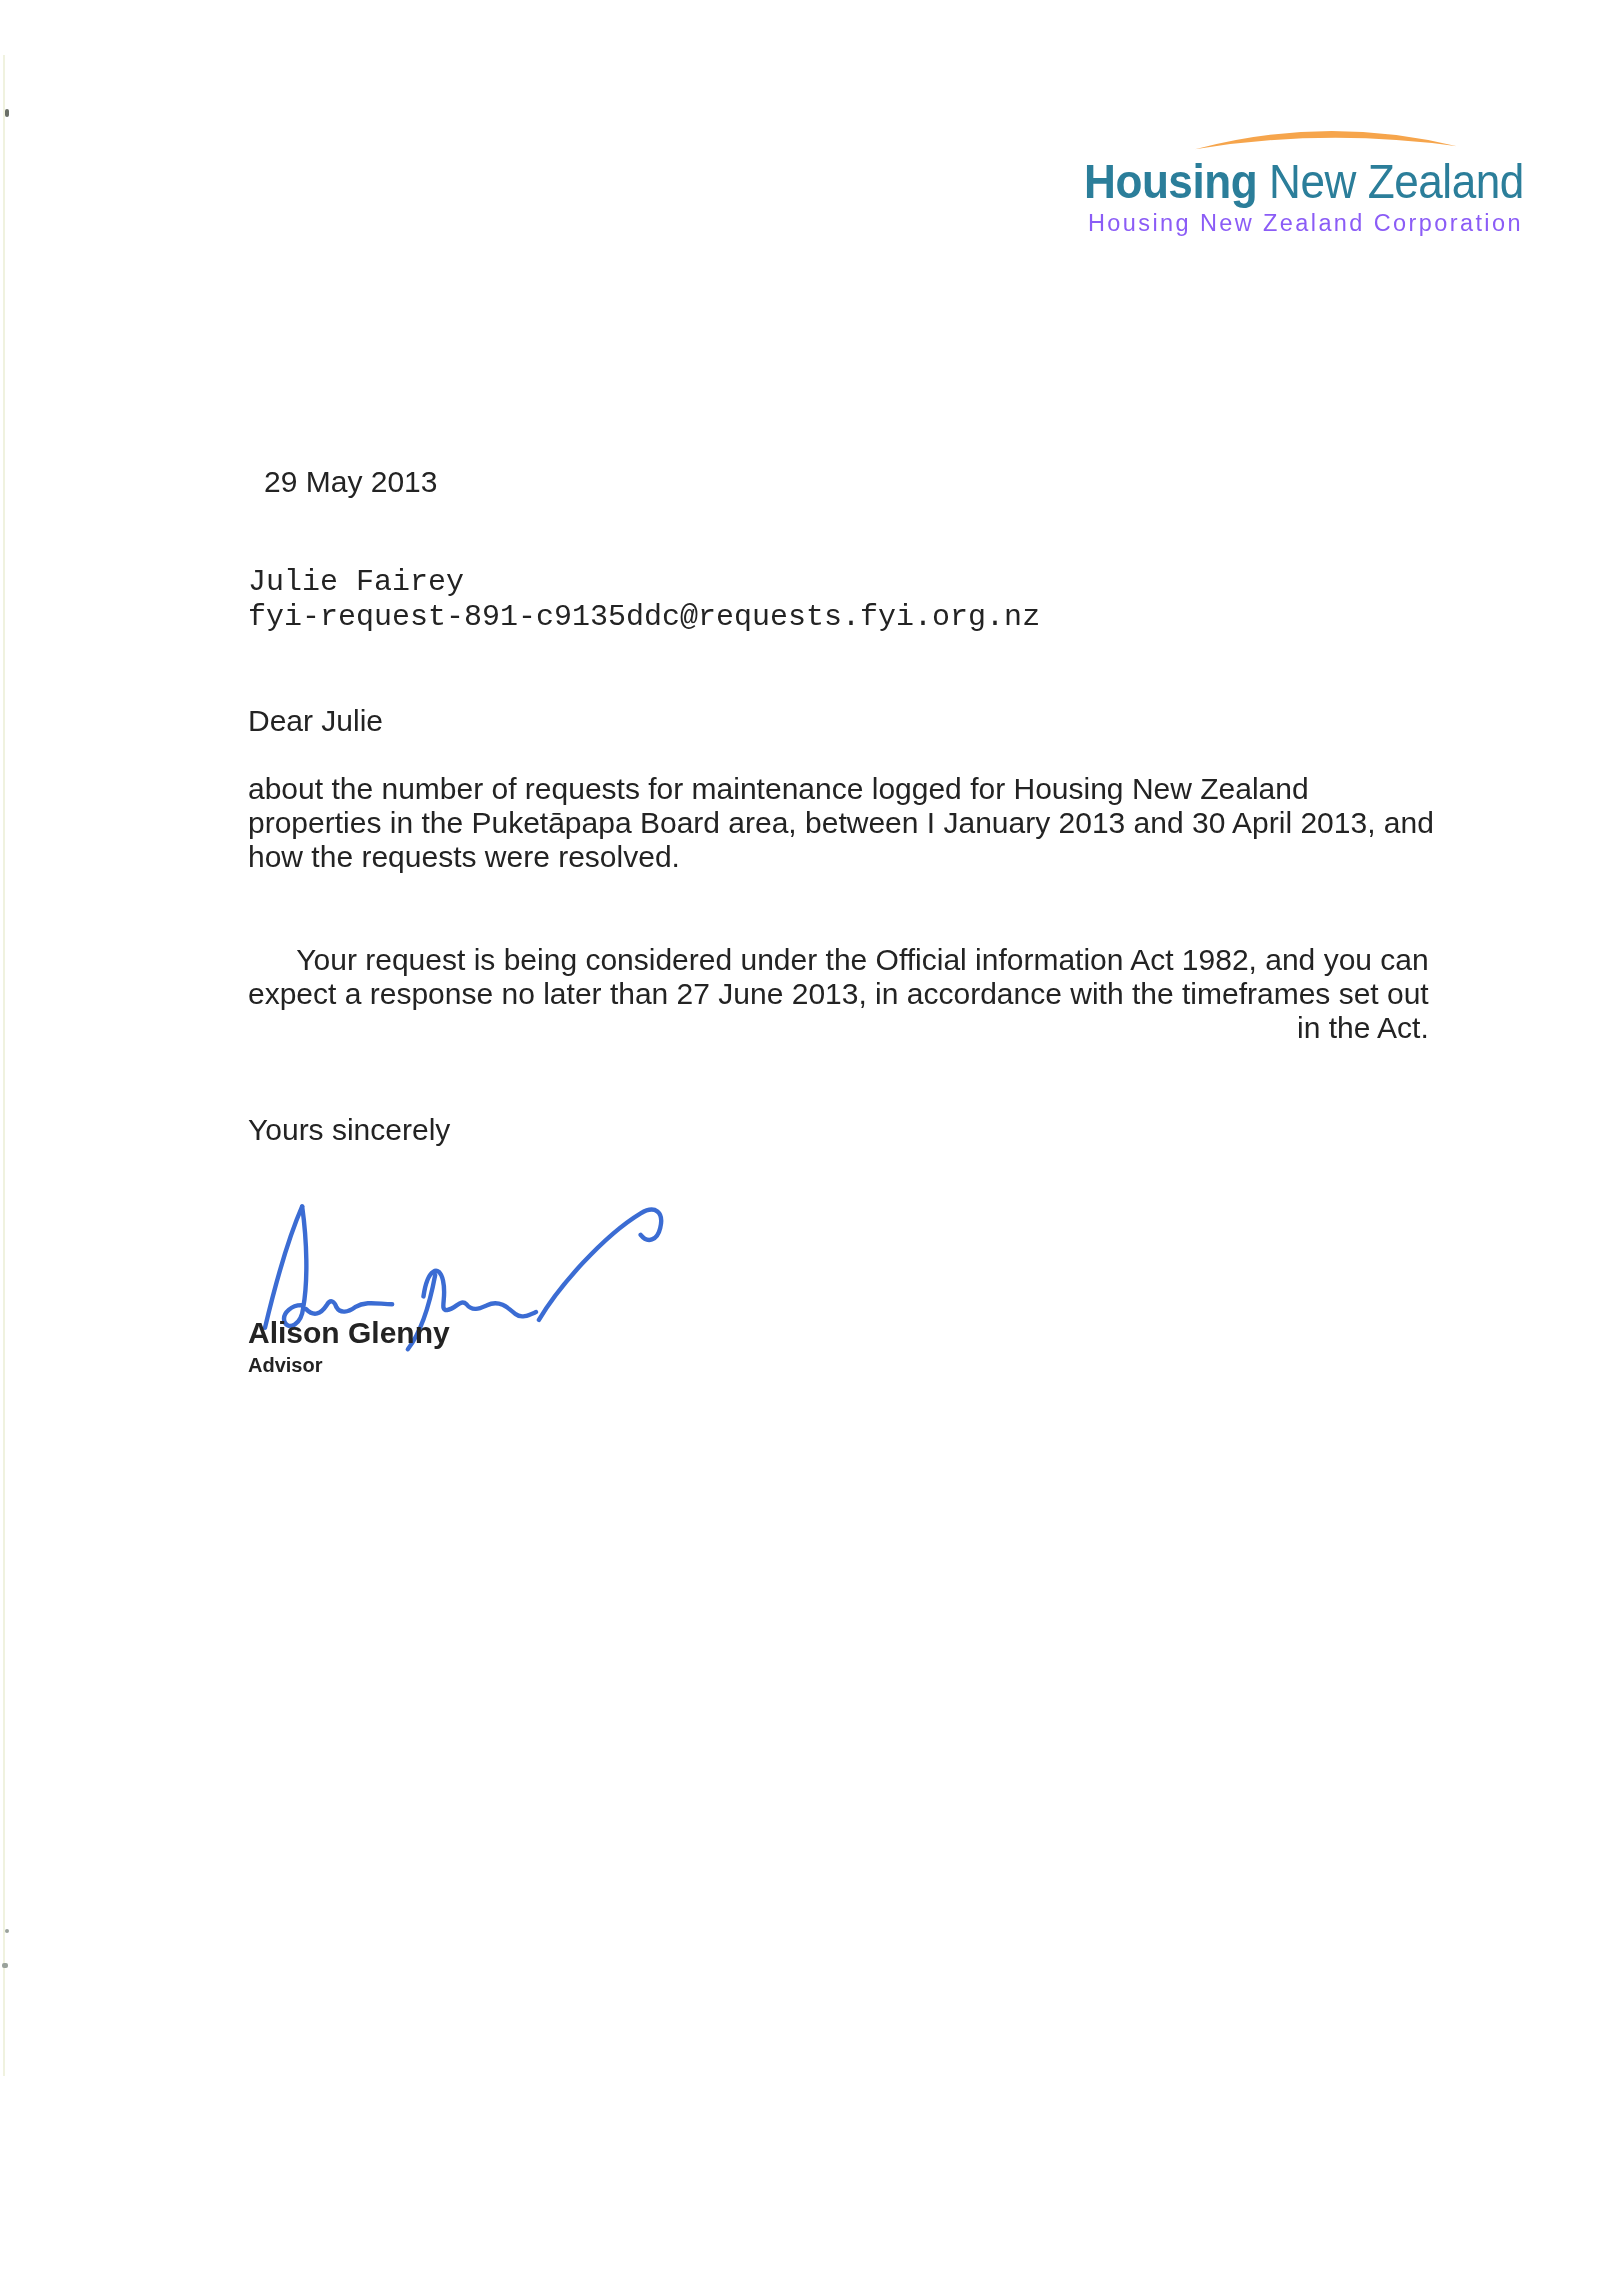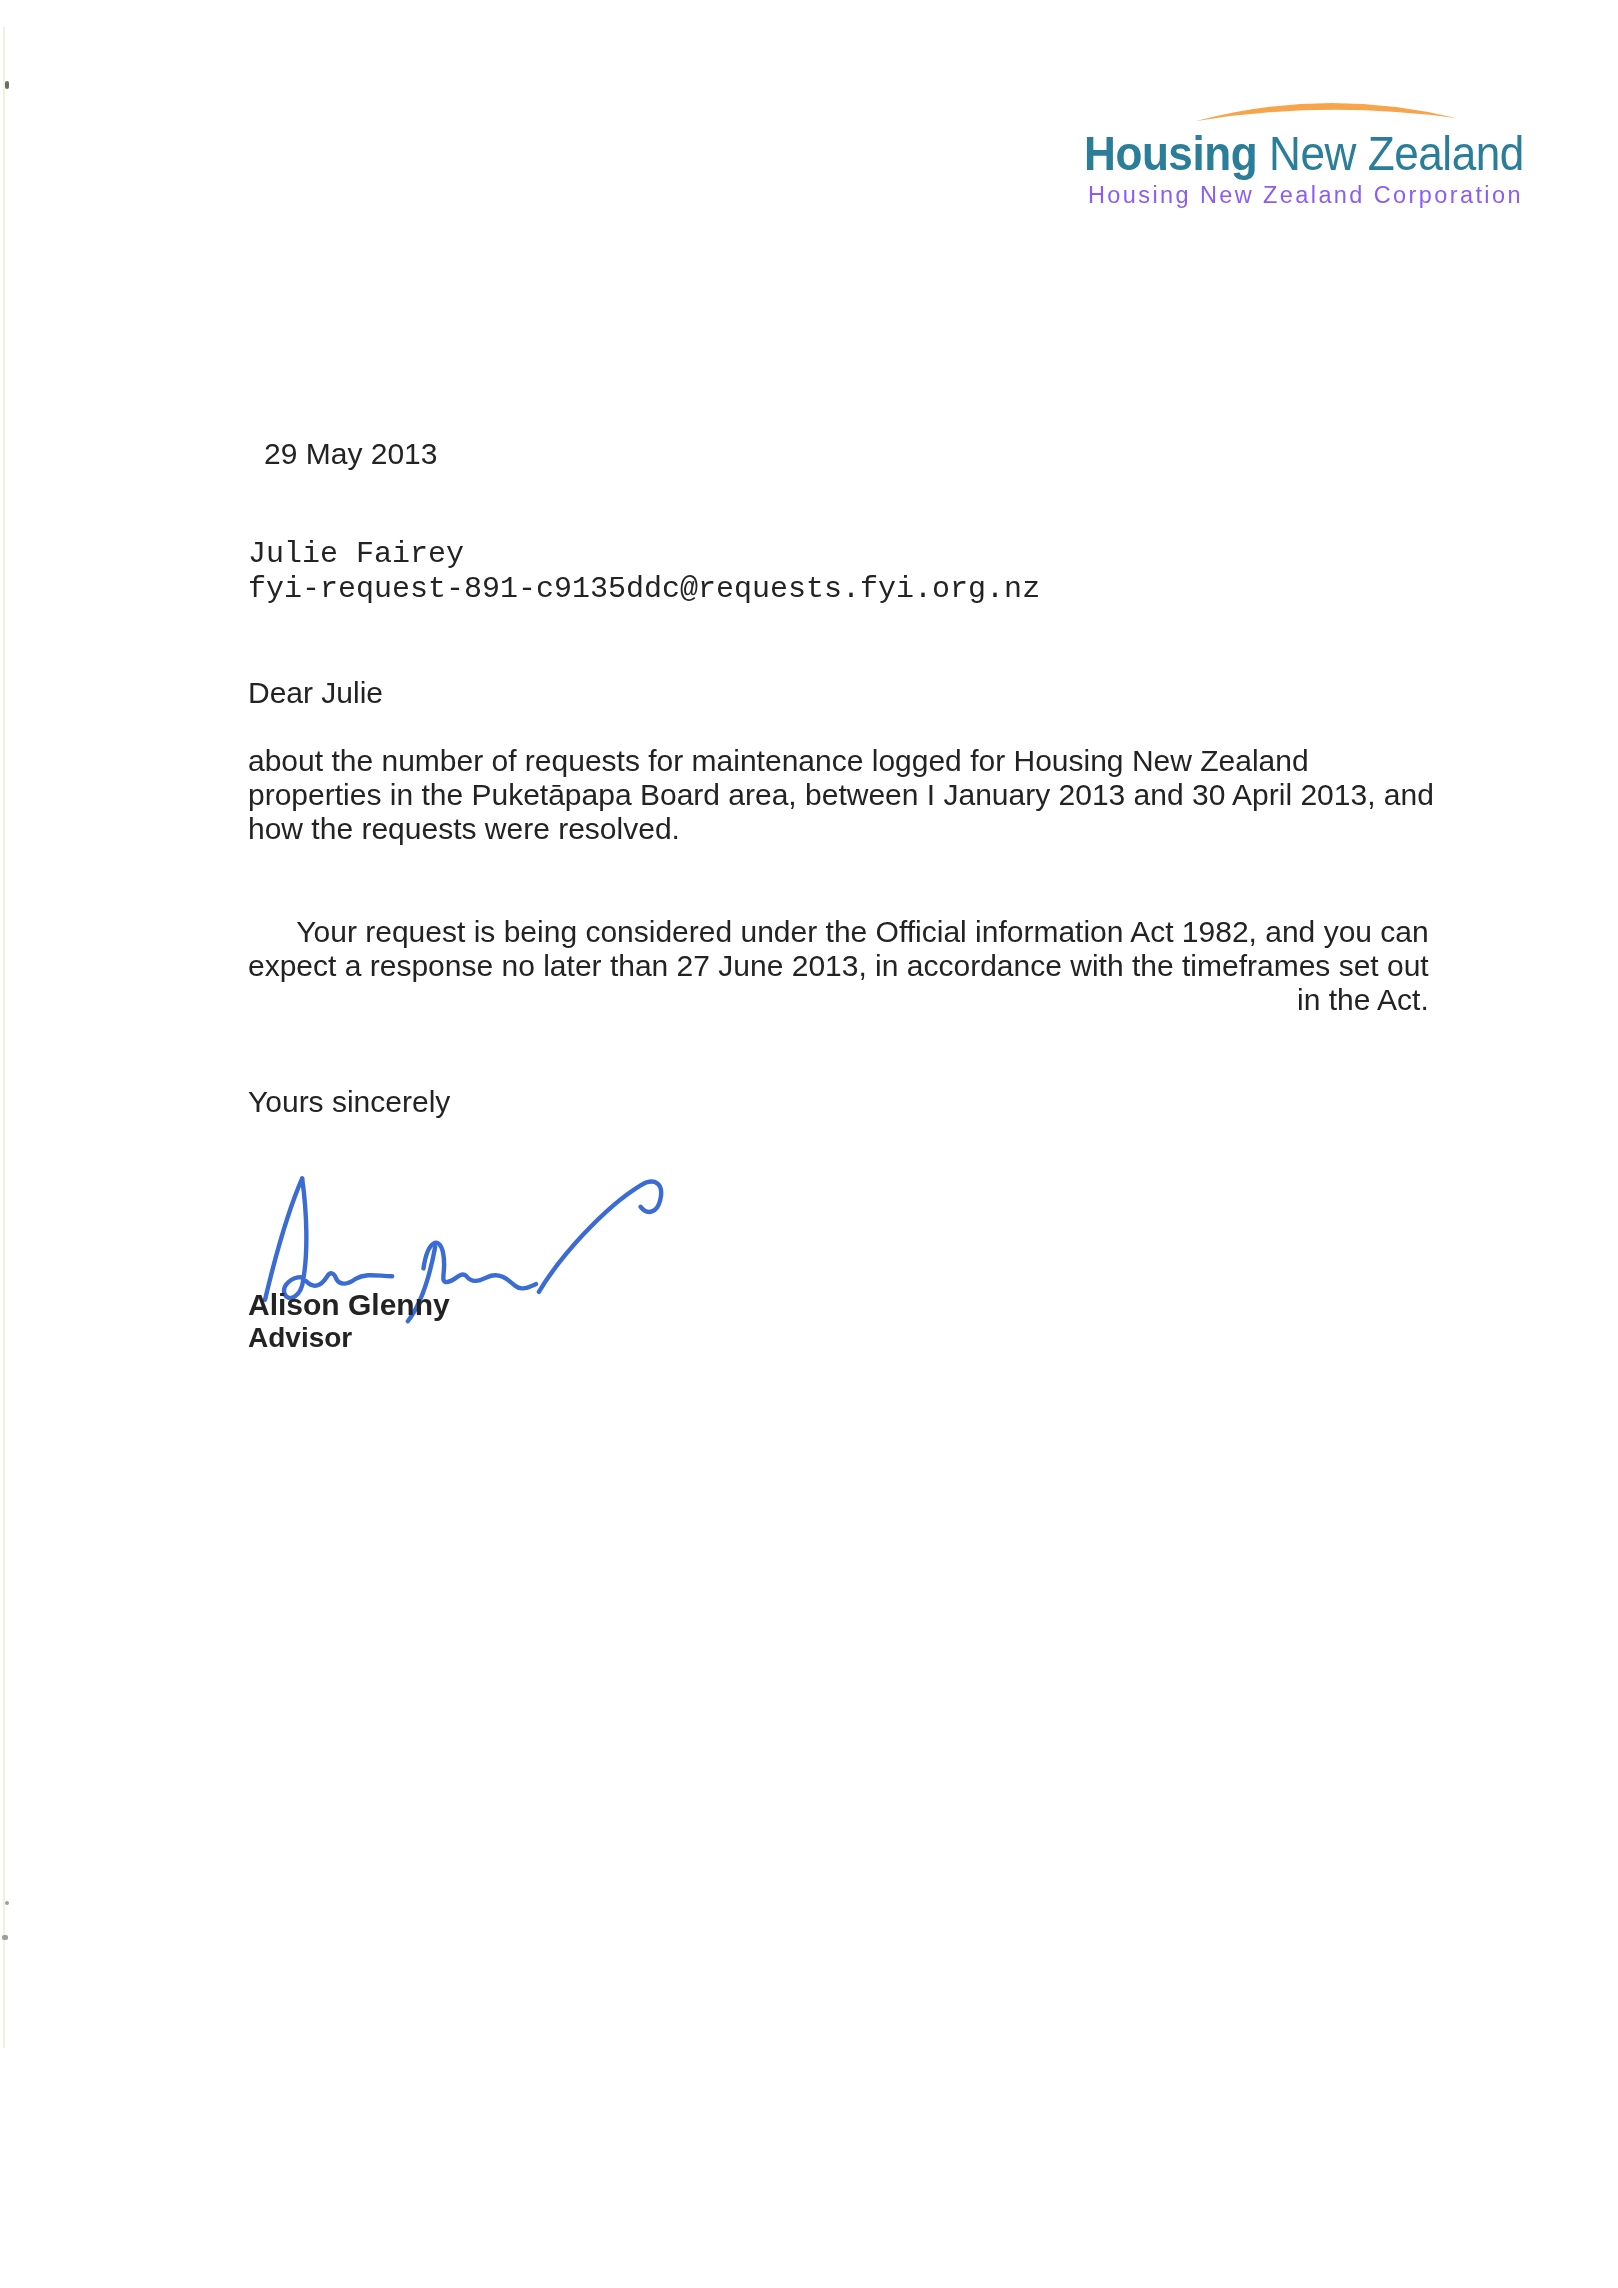--- a/index.html
+++ b/index.html
@@ -1,17 +1,17 @@
 <!DOCTYPE html>
 <html><head>
 <meta charset="utf-8">
 <style>
   html,body { margin:0; padding:0; background:#ffffff; }
   body { width:1618px; height:2289px; font-family:"Liberation Sans", sans-serif; }
-  .page { position:relative; width:1618px; height:2048px; background:#ffffff; overflow:hidden; }
+  .page { position:relative; width:1618px; height:2048px; background:#ffffff; overflow:hidden;margin-top:28px; }
 
   
   .logo-arc { position:absolute; left:1190px; top:94px; }
   .wordmark { position:absolute; left:1084px; top:126px; font-size:49px; line-height:55px;
               color:#2b7e9a; white-space:nowrap; transform:scaleX(0.9); transform-origin:left top;
               letter-spacing:-0.5px; }
   .wordmark .b { font-weight:700; }
   .wordmark .l { font-weight:400; }
   .logo-subtitle { position:absolute; left:1088px; top:182px; font-size:23.5px; line-height:27.4px;
                    color:#8b5cf6; letter-spacing:2.4px; white-space:nowrap; }
@@ -25,21 +25,21 @@
   .ink { color:#232323; }
   .date { position:absolute; left:264px; top:436px; font-size:30px; line-height:35px; }
   .recipient { position:absolute; left:248px; top:537px; font-size:30px; line-height:35px;font-family:Liberation Mono, monospace; }
   .salutation { position:absolute; left:248px; top:675px; font-size:30px; line-height:35px; }
   .para { position:absolute; left:248px; font-size:30px; line-height:34px; white-space:nowrap; }
   .p1 { top:744px; }
   .p2 { top:915px;text-align:right; }
   .closing { position:absolute; left:248px; top:1084px; font-size:30px; line-height:35px; }
   .signature { position:absolute; left:249px; top:1153px; }
   .signer-name  { position:absolute; left:248px; top:1288px; font-size:30px; line-height:33px; font-weight:700; }
-  .signer-title { position:absolute; left:248px; top:1321px; font-size:28px; line-height:33px; font-weight:700;text-align:right; }
+  .signer-title { position:absolute; left:248px; top:1321px; font-size:20px; line-height:33px; font-weight:700;text-align:right; }
 
   
   .edge-line { position:absolute; left:2.9px; top:27.4px; width:2px; height:2215px; background:#f0f2df; }
   .speck { position:absolute; border-radius:2px; }
   .sp-a { left:4.9px;  top:81px;   width:3.9px;  height:7.8px;  background:#6a6f66; }
   .sp-b { left:4.9px;  top:1901px; width:3.9px;  height:3.9px;  background:#9aa29b; }
   .sp-c { left:2px;  top:1935px; width:5.9px;  height:4.9px;  background:#9aa29b; }
   .sp-1 { left:318px;  top:2274px; width:9.8px; height:12.7px; background:#a9b1aa; transform:rotate(12deg); }
   .sp-2 { left:696px;  top:2276px; width:7.8px;  height:10.8px; background:#a9b1aa; transform:rotate(-8deg); }
   .sp-3 { left:1080px; top:2276px; width:7.8px;  height:10.8px; background:#a9b1aa; transform:rotate(10deg); }

